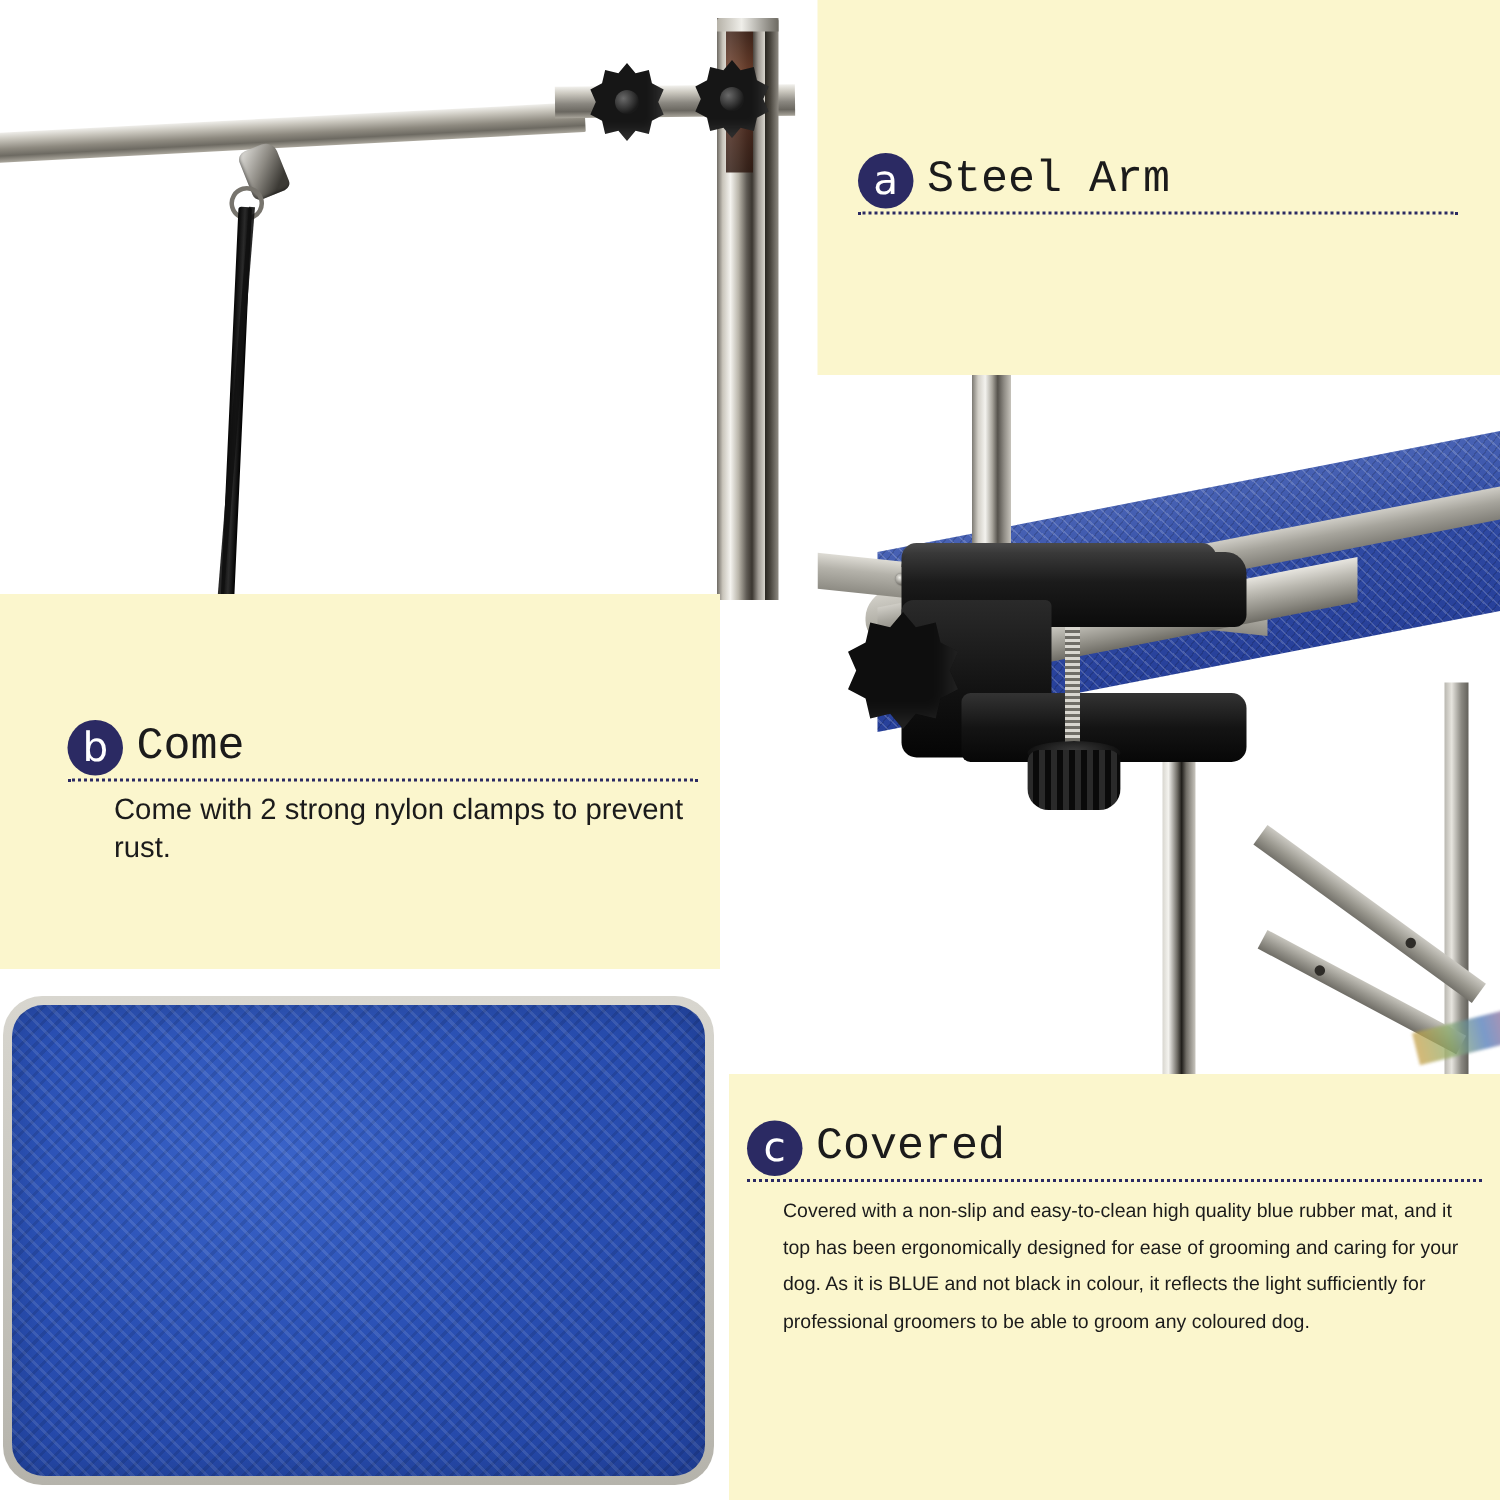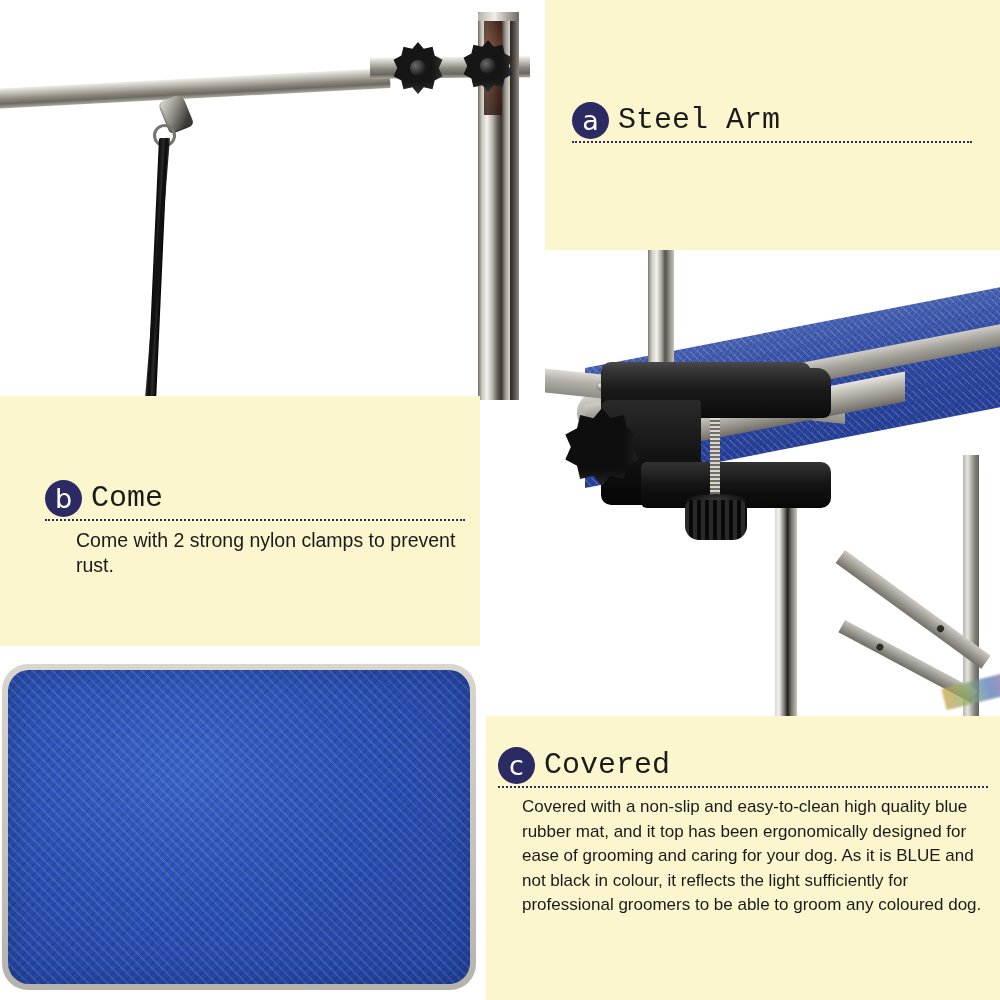--- a/index.html
+++ b/index.html
@@ -39,21 +39,21 @@
   .info-body{
     font-size:19.5px;line-height:25px;color:#1b1b1b;
     margin-top:7px;
     font-family:"Liberation Sans","DejaVu Sans",sans-serif;
   }
   #info-a{left:572px;top:100px;width:400px;}
   #info-a .info-body{margin-left:31px;width:355px;}
   #info-b{left:45px;top:478px;width:420px;}
   #info-b .info-body{margin-left:31px;width:380px;}
   #info-c{left:498px;top:745px;width:490px;}
-  #info-c .info-body{margin-left:24px;width:460px;font-size:17px;line-height:24.5px;}
+  #info-c .info-body{margin-left:24px;width:460px;font-size:13px;line-height:24.5px;}
 
   
   #photo-a{position:absolute;left:0;top:0;width:545px;height:400px;background:#fff;overflow:hidden;}
   
   #arm-h{
     position:absolute;left:-10px;top:68px;width:400px;height:20px;
     background:linear-gradient(180deg,#efeeea 0%,#c9c6bd 22%,#8e8a80 55%,#6d6a62 78%,#aba79d 100%);
     transform:rotate(-3.0deg);transform-origin:right center;
     border-radius:1px;
   }

